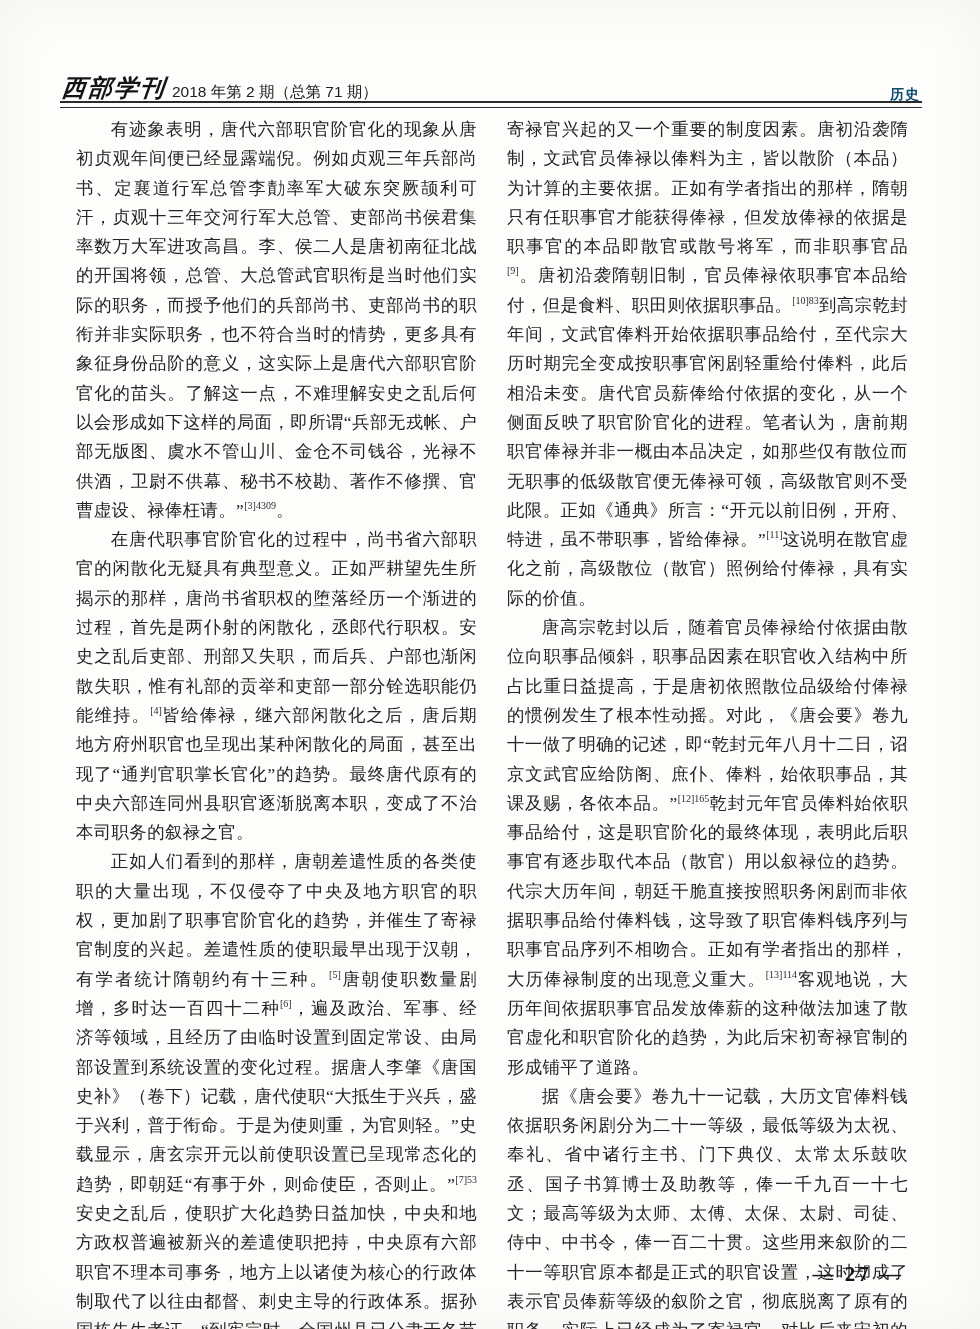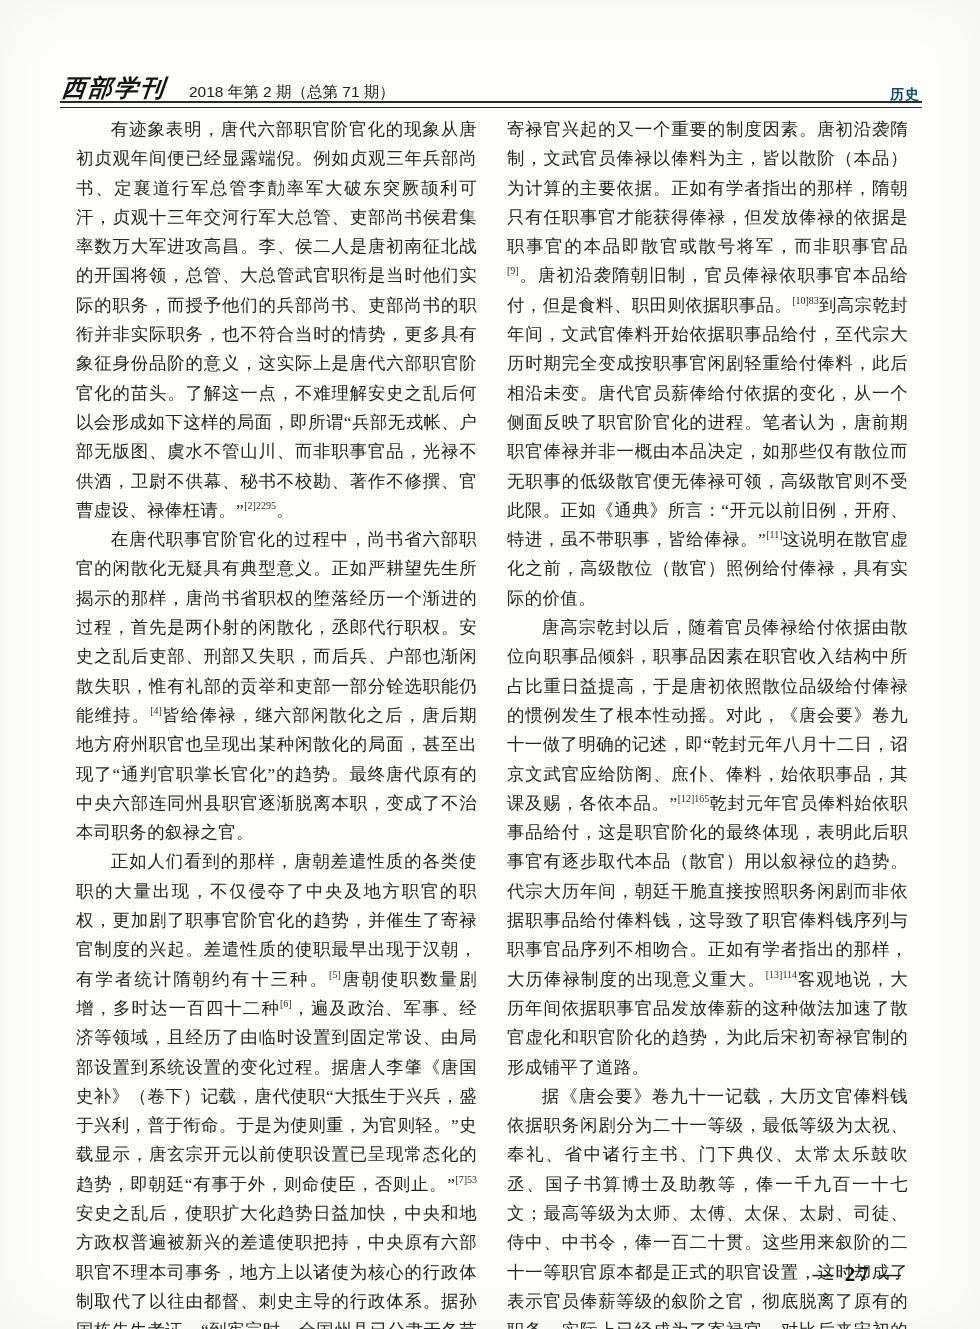--- a/index.html
+++ b/index.html
@@ -28,21 +28,20 @@
     font-size: 24px; letter-spacing: 2px;
     transform: skewX(-6deg);
     color: #141414;
     font-family: "DejaVu Serif", serif;
   }
   .issue {
     font-size: 15.5px;
     font-family: "Liberation Sans", "DejaVu Sans", sans-serif;
     color: #202020;
     padding-bottom: 1px;
-    margin-left: 17px;
   }
   .section {
     font-size: 14px; font-weight: bold;
     letter-spacing: 1px;
     color: #0c4a6e;
   }
   .rule {
     position: absolute;
     left: 60px; right: 58px; top: 101px;
     height: 4px;
@@ -91,21 +90,21 @@
       <span class="logo">西部学刊</span>
       <span class="issue">2018 年第 2 期（总第 71 期）</span>
     </div>
     <span class="section">历史</span>
   </div>
 
   <div class="rule"></div>
 
   <div class="columns">
     <div class="col">
-        <p class="para indent"><span>有迹象表明，唐代六部职官阶官化的现象从唐初贞观年间便已经显露端倪。例如贞观三年兵部尚书、定襄道行军总管李勣率军大破东突厥颉利可汗，贞观十三年交河行军大总管、吏部尚书侯君集率数万大军进攻高昌。李、侯二人是唐初南征北战的开国将领，总管、大总管武官职衔是当时他们实际的职务，而授予他们的兵部尚书、吏部尚书的职衔并非实际职务，也不符合当时的情势，更多具有象征身份品阶的意义，这实际上是唐代六部职官阶官化的苗头。了解这一点，不难理解安史之乱后何以会形成如下这样的局面，即所谓“兵部无戎帐、户部无版图、虞水不管山川、而非职事官品，光禄不供酒，卫尉不供幕、秘书不校勘、著作不修撰、官曹虚设、禄俸枉请。”</span><sup class="ref">[2]2295</sup><span>。</span></p>
+        <p class="para indent"><span>有迹象表明，唐代六部职官阶官化的现象从唐初贞观年间便已经显露端倪。例如贞观三年兵部尚书、定襄道行军总管李勣率军大破东突厥颉利可汗，贞观十三年交河行军大总管、吏部尚书侯君集率数万大军进攻高昌。李、侯二人是唐初南征北战的开国将领，总管、大总管武官职衔是当时他们实际的职务，而授予他们的兵部尚书、吏部尚书的职衔并非实际职务，也不符合当时的情势，更多具有象征身份品阶的意义，这实际上是唐代六部职官阶官化的苗头。了解这一点，不难理解安史之乱后何以会形成如下这样的局面，即所谓“兵部无戎帐、户部无版图、虞水不管山川、金仓不司钱谷，光禄不供酒，卫尉不供幕、秘书不校勘、著作不修撰、官曹虚设、禄俸枉请。”</span><sup class="ref">[3]4309</sup><span>。</span></p>
         <p class="para indent"><span>在唐代职事官阶官化的过程中，尚书省六部职官的闲散化无疑具有典型意义。正如严耕望先生所揭示的那样，唐尚书省职权的堕落经历一个渐进的过程，首先是两仆射的闲散化，丞郎代行职权。安史之乱后吏部、刑部又失职，而后兵、户部也渐闲散失职，惟有礼部的贡举和吏部一部分铨选职能仍能维持。</span><sup class="ref">[4]</sup><span>皆给俸禄，继六部闲散化之后，唐后期地方府州职官也呈现出某种闲散化的局面，甚至出现了“通判官职掌长官化”的趋势。最终唐代原有的中央六部连同州县职官逐渐脱离本职，变成了不治本司职务的叙禄之官。</span></p>
         <p class="para indent"><span>正如人们看到的那样，唐朝差遣性质的各类使职的大量出现，不仅侵夺了中央及地方职官的职权，更加剧了职事官阶官化的趋势，并催生了寄禄官制度的兴起。差遣性质的使职最早出现于汉朝，有学者统计隋朝约有十三种。</span><sup class="ref">[5]</sup><span>唐朝使职数量剧增，多时达一百四十二种</span><sup class="ref">[6]</sup><span>，遍及政治、军事、经济等领域，且经历了由临时设置到固定常设、由局部设置到系统设置的变化过程。据唐人李肇《唐国史补》（卷下）记载，唐代使职“大抵生于兴兵，盛于兴利，普于衔命。于是为使则重，为官则轻。”史载显示，唐玄宗开元以前使职设置已呈现常态化的趋势，即朝廷“有事于外，则命使臣，否则止。”</span><sup class="ref">[7]53</sup><span>安史之乱后，使职扩大化趋势日益加快，中央和地方政权普遍被新兴的差遣使职把持，中央原有六部职官不理本司事务，地方上以诸使为核心的行政体制取代了以往由都督、刺史主导的行政体系。据孙国栋先生考证，“到宪宗时，全国州县已分隶于各节度、观察、防御、经略等使。诸使已成为经常设置的地方长官。”</span></p>
       </div>
     <div class="col">
         <p class="para"><span>寄禄官兴起的又一个重要的制度因素。唐初沿袭隋制，文武官员俸禄以俸料为主，皆以散阶（本品）为计算的主要依据。正如有学者指出的那样，隋朝只有任职事官才能获得俸禄，但发放俸禄的依据是职事官的本品即散官或散号将军，而非职事官品</span><sup class="ref">[9]</sup><span>。唐初沿袭隋朝旧制，官员俸禄依职事官本品给付，但是食料、职田则依据职事品。</span><sup class="ref">[10]83</sup><span>到高宗乾封年间，文武官俸料开始依据职事品给付，至代宗大历时期完全变成按职事官闲剧轻重给付俸料，此后相沿未变。唐代官员薪俸给付依据的变化，从一个侧面反映了职官阶官化的进程。笔者认为，唐前期职官俸禄并非一概由本品决定，如那些仅有散位而无职事的低级散官便无俸禄可领，高级散官则不受此限。正如《通典》所言：“开元以前旧例，开府、特进，虽不带职事，皆给俸禄。”</span><sup class="ref">[11]</sup><span>这说明在散官虚化之前，高级散位（散官）照例给付俸禄，具有实际的价值。</span></p>
         <p class="para indent"><span>唐高宗乾封以后，随着官员俸禄给付依据由散位向职事品倾斜，职事品因素在职官收入结构中所占比重日益提高，于是唐初依照散位品级给付俸禄的惯例发生了根本性动摇。对此，《唐会要》卷九十一做了明确的记述，即“乾封元年八月十二日，诏京文武官应给防阁、庶仆、俸料，始依职事品，其课及赐，各依本品。”</span><sup class="ref">[12]165</sup><span>乾封元年官员俸料始依职事品给付，这是职官阶化的最终体现，表明此后职事官有逐步取代本品（散官）用以叙禄位的趋势。代宗大历年间，朝廷干脆直接按照职务闲剧而非依据职事品给付俸料钱，这导致了职官俸料钱序列与职事官品序列不相吻合。正如有学者指出的那样，大历俸禄制度的出现意义重大。</span><sup class="ref">[13]114</sup><span>客观地说，大历年间依据职事官品发放俸薪的这种做法加速了散官虚化和职官阶化的趋势，为此后宋初寄禄官制的形成铺平了道路。</span></p>
         <p class="para indent"><span>据《唐会要》卷九十一记载，大历文官俸料钱依据职务闲剧分为二十一等级，最低等级为太祝、奉礼、省中诸行主书、门下典仪、太常太乐鼓吹丞、国子书算博士及助教等，俸一千九百一十七文；最高等级为太师、太傅、太保、太尉、司徒、侍中、中书令，俸一百二十贯。这些用来叙阶的二十一等职官原本都是正式的职官设置，这时却成了表示官员俸薪等级的叙阶之官，彻底脱离了原有的职务，实际上已经成为了寄禄官。对比后来宋初的寄禄官阶序，不难发现二者之间明显存在着承续关系，大历年间的官俸等级与宋初寄禄官序阶一脉相承。据叶炜先生统计，开元俸制中职事品收入占总收入的 60%～70% 以上。这预示了唐代官员经济待遇打破本品，直接与职位挂钩的变化趋势。</span></p>
       </div>
   </div>
 

